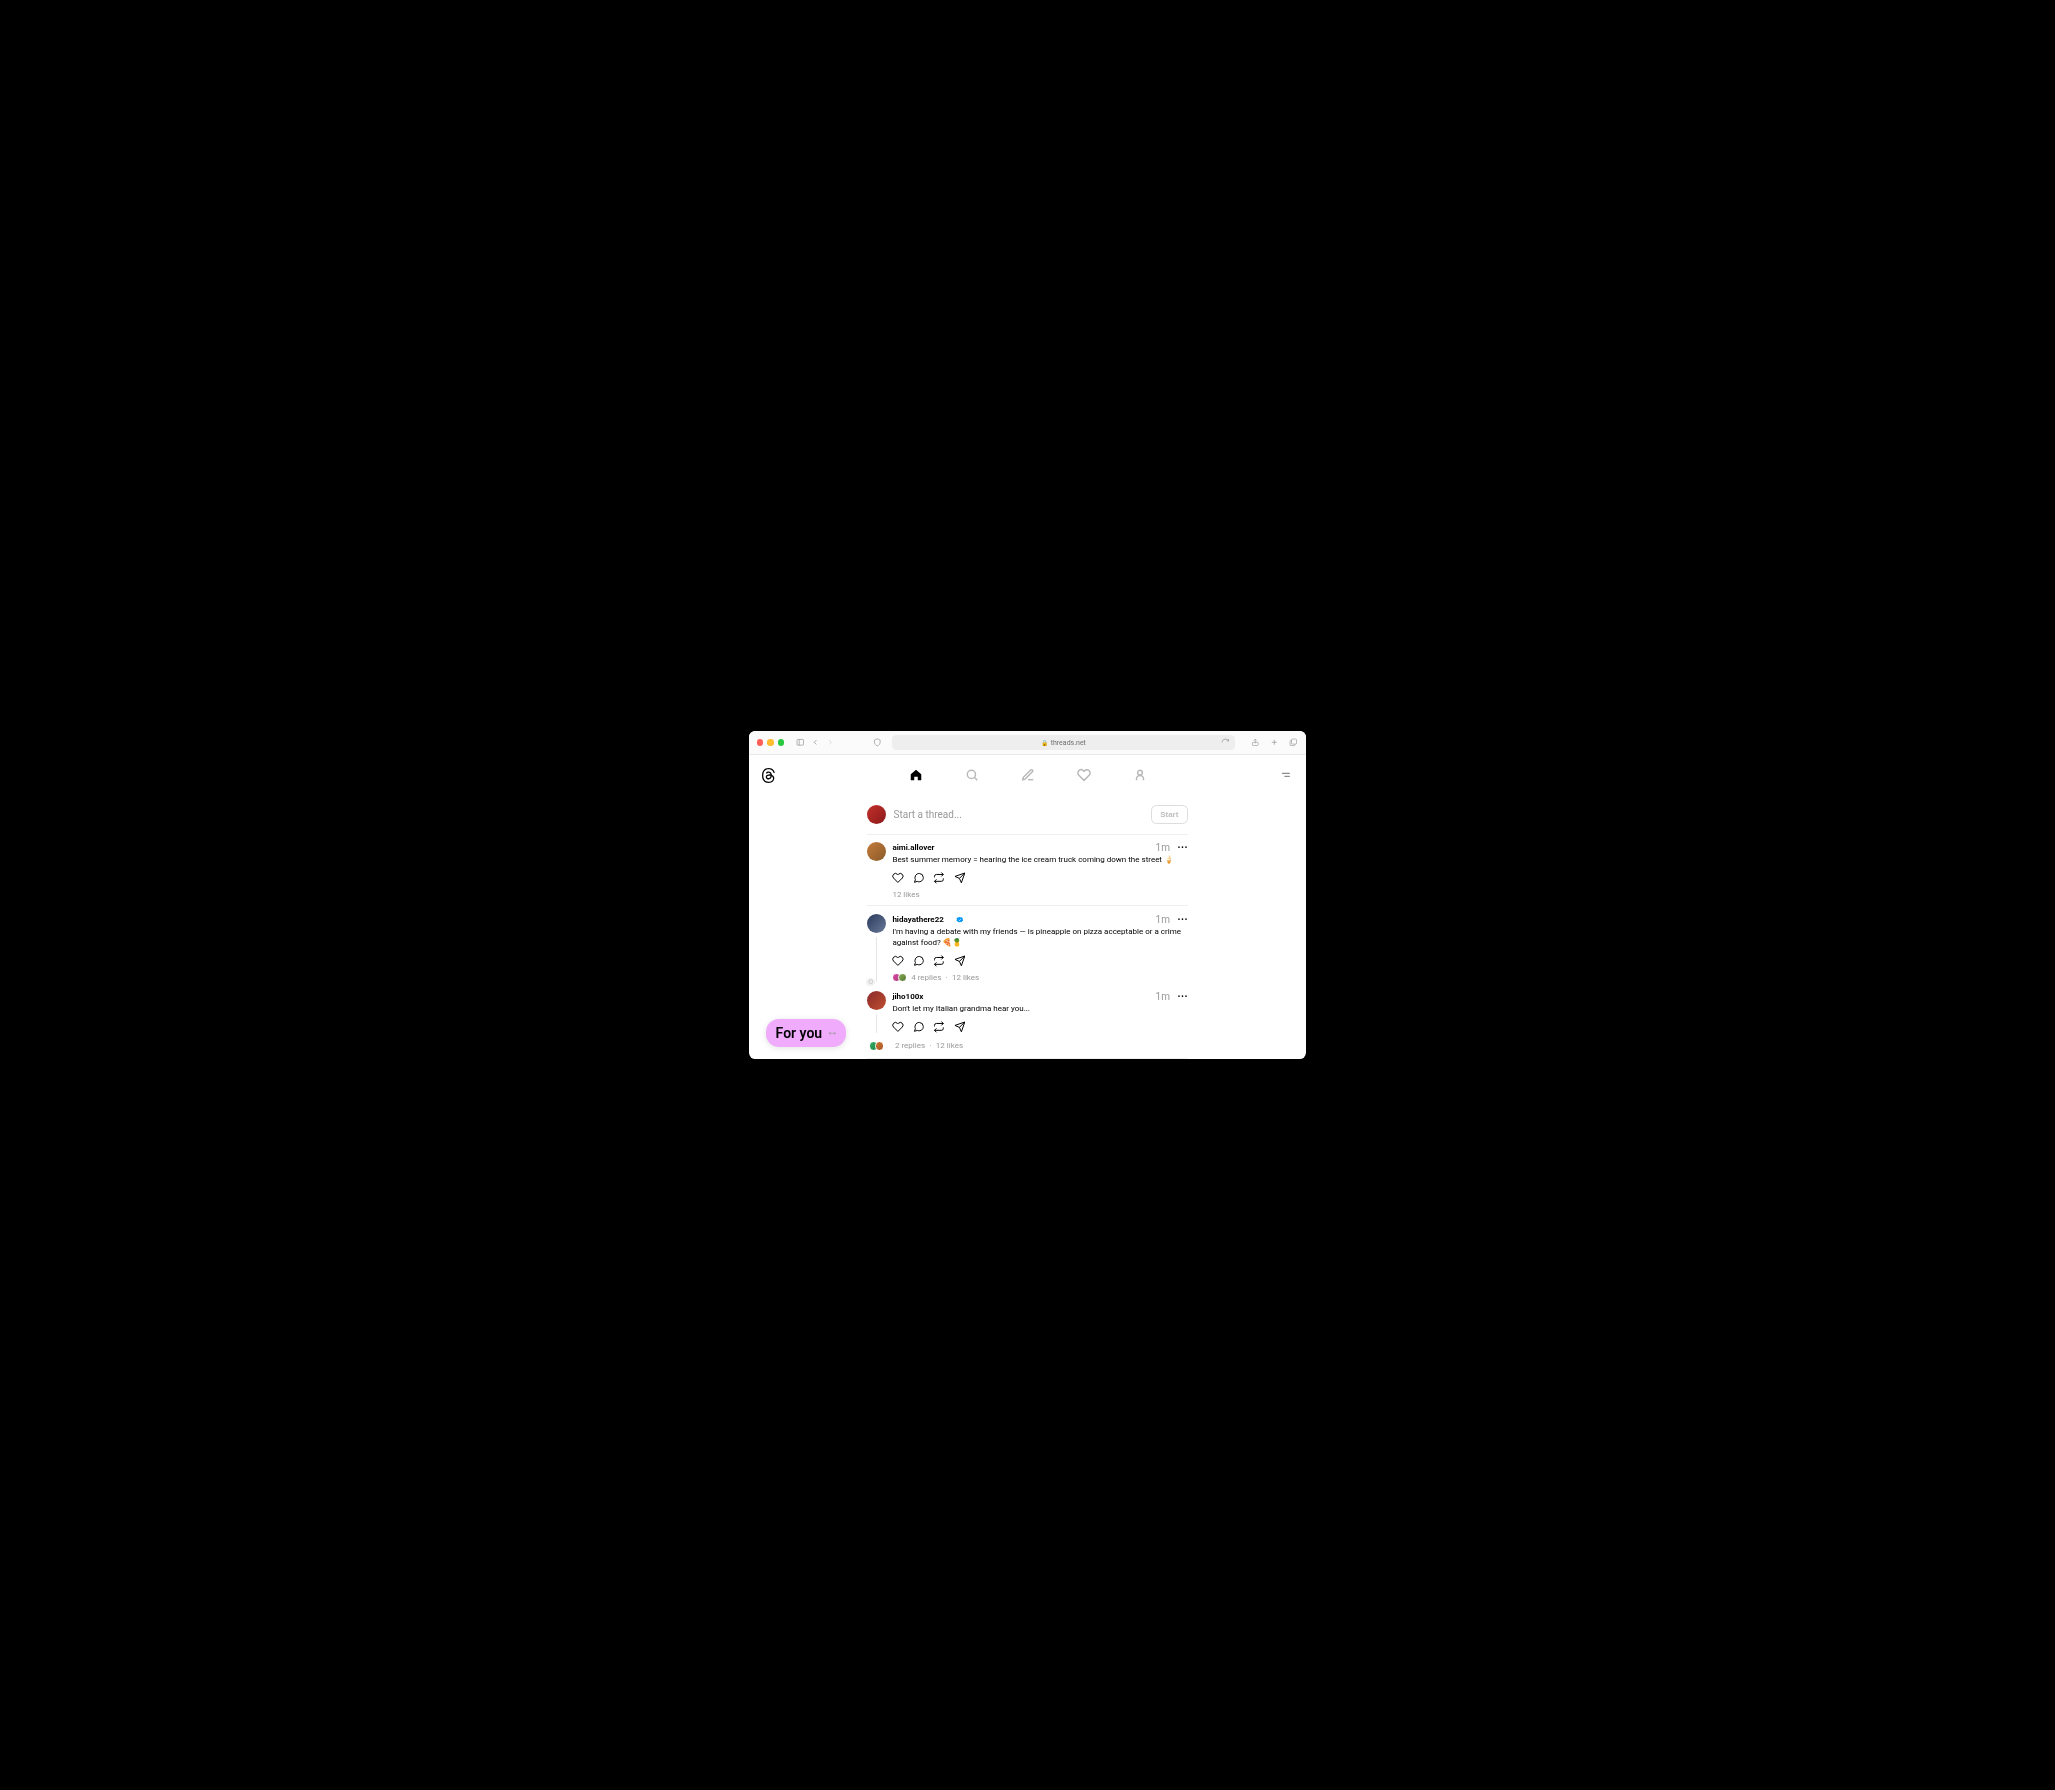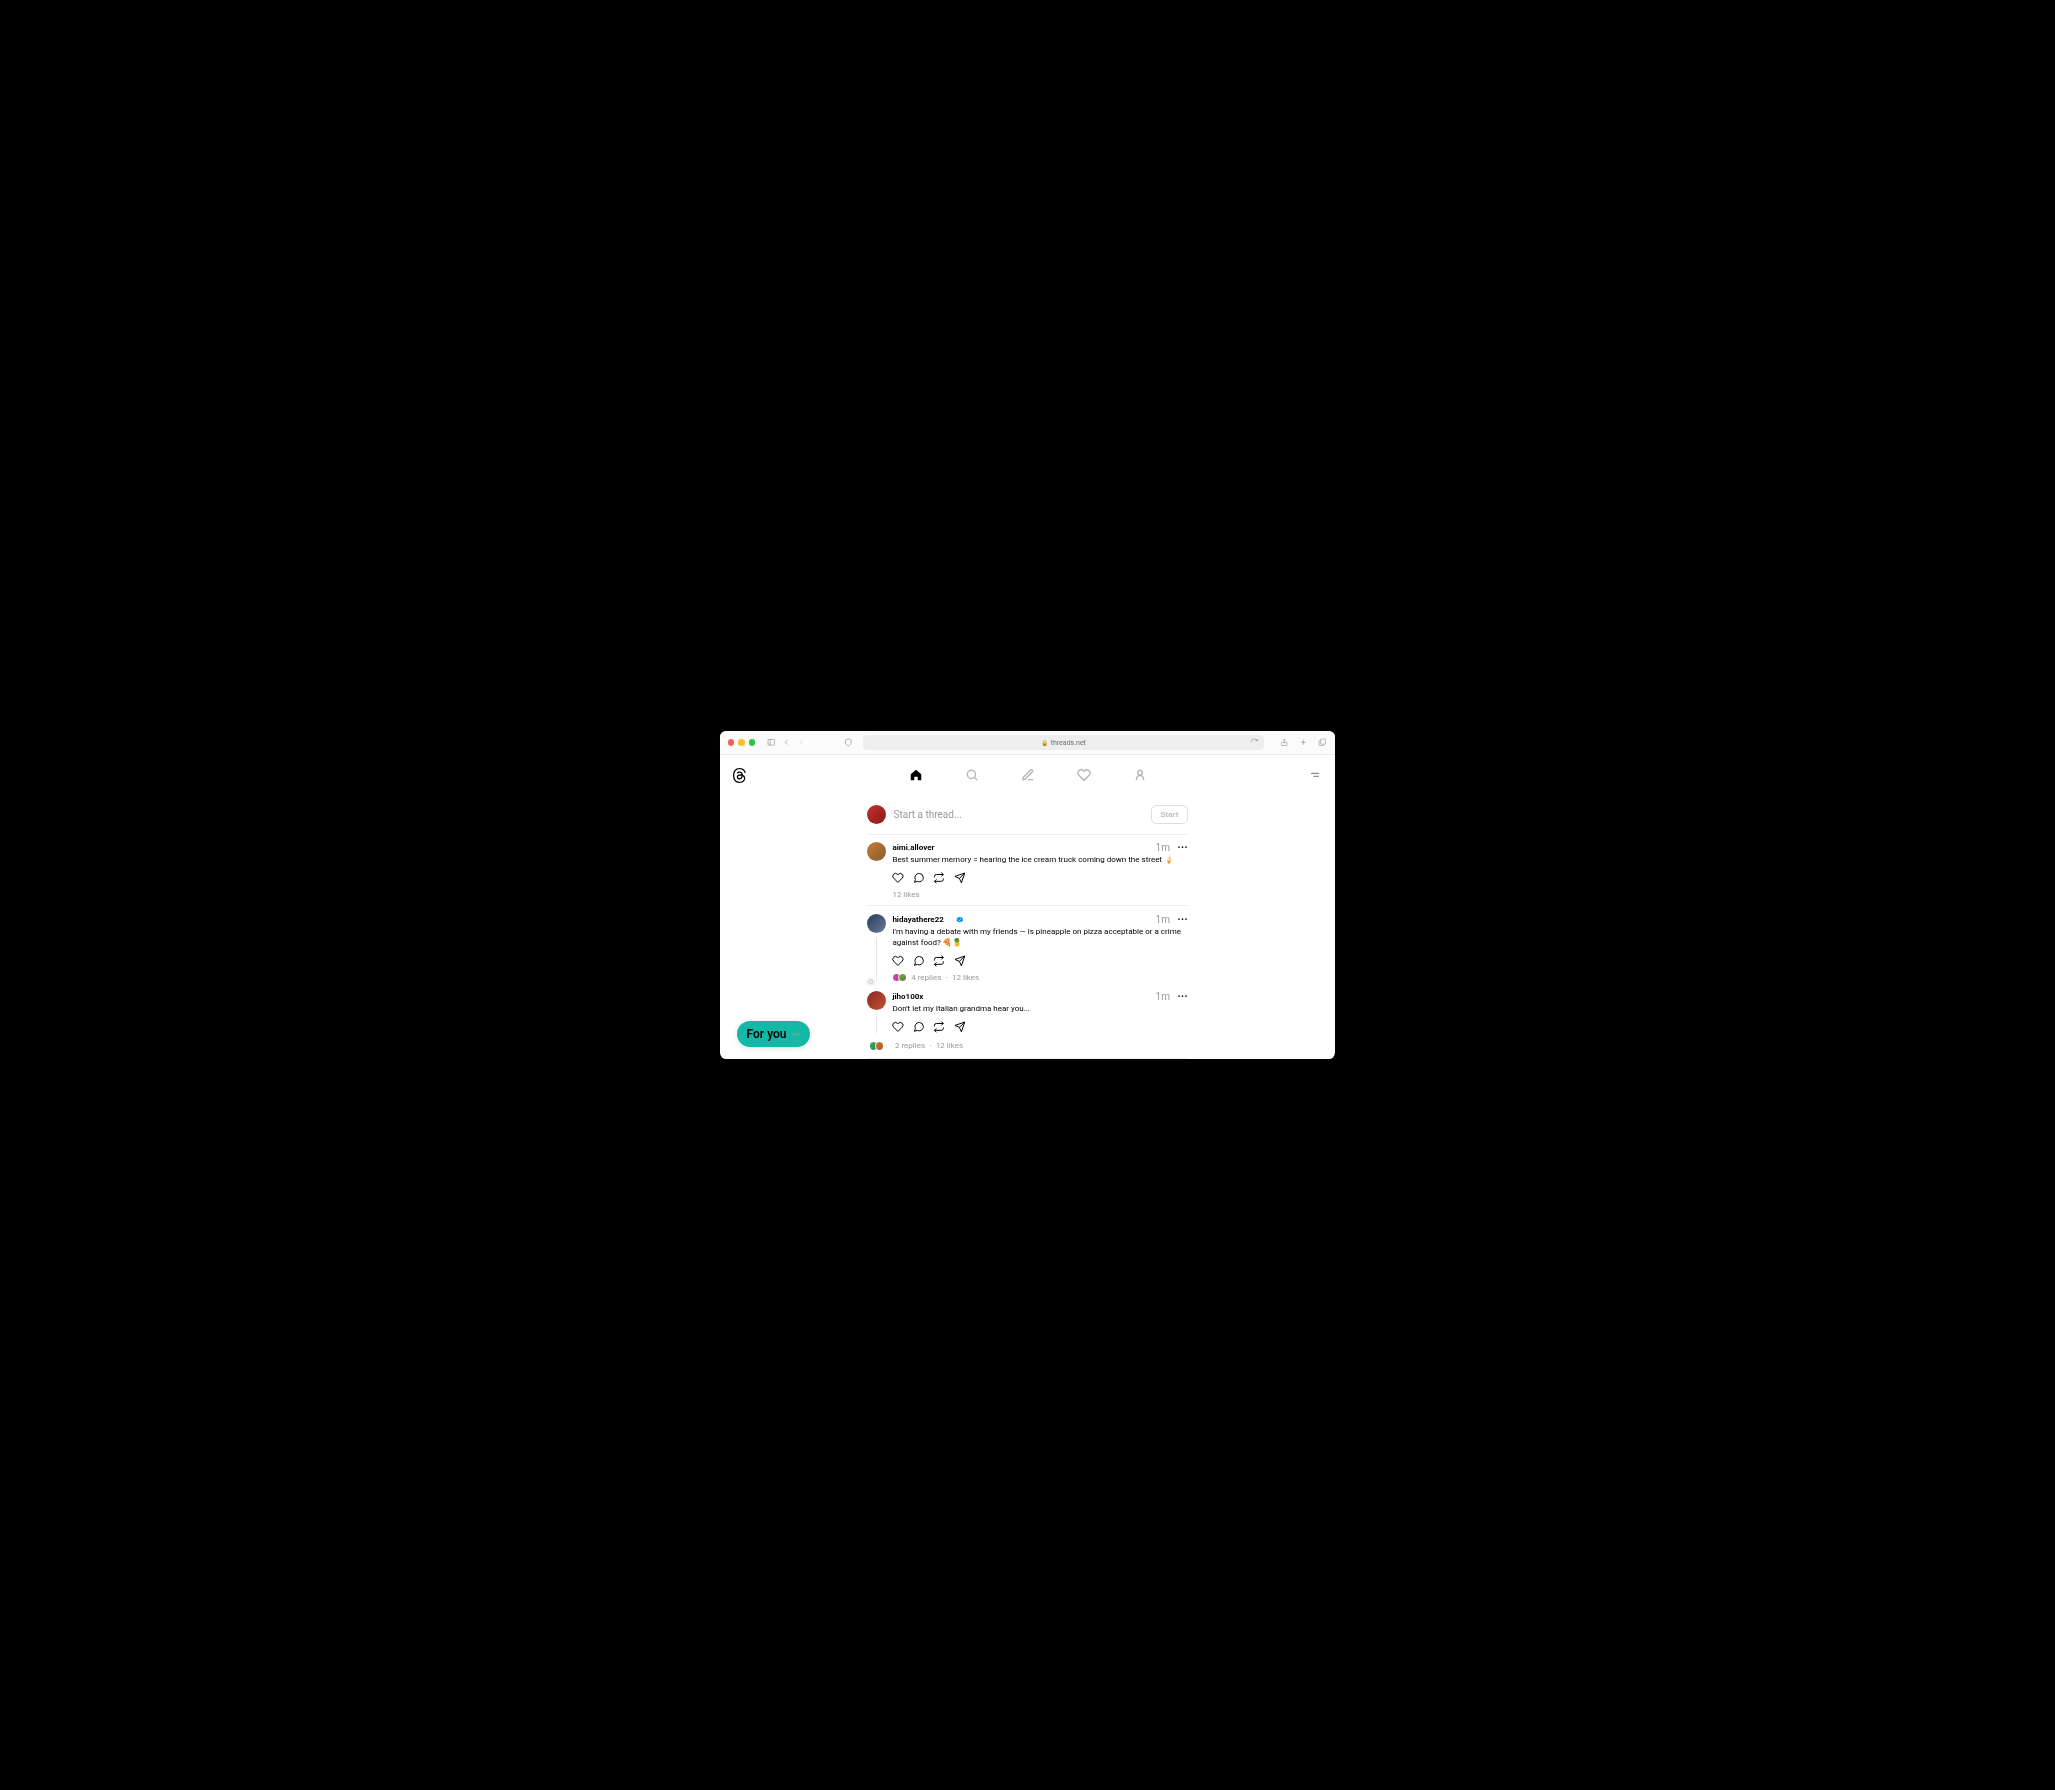--- a/index.html
+++ b/index.html
@@ -6,21 +6,21 @@
   body {
     background: #000;
     font-family: -apple-system, BlinkMacSystemFont, "Segoe UI", Roboto, Helvetica, Arial, sans-serif;
     display: flex;
     align-items: center;
     justify-content: center;
     min-height: 100vh;
     padding: 32px;
   }
   .outer {
-    width: 615px;
+    width: 557px;
     background: #000;
     border-radius: 13px;
   }
   .window {
     background: #fff;
     border-radius: 6.4px;
     overflow: hidden;
     box-shadow: 0 5.4px 21.4px rgba(0,0,0,.4);
     position: relative;
   }
@@ -115,25 +115,25 @@
   .mini-avs { display:flex; }
   .mini-av { width:8.6px; height:8.6px; border-radius:50%; border:1.1px solid #fff; margin-left:-2.7px; background-size:cover;}
   .mini-av:first-child{margin-left:0;}
   .thread-reply-cluster { display:flex; align-items:center; gap:9px; padding:2.1px 0 7.5px;}
   .cluster-avs { width:19px; display:flex; justify-content:center; }
   .cluster-av { width:9.6px; height:9.6px; border-radius:50%; border:1.1px solid #fff; margin-left:-3.7px; background-size:cover;}
   .cluster-av:first-child{margin-left:0;}
   
   .pill {
     position:absolute; left:17px; bottom:11.8px;
-    background:#14b8a6; border-radius:13px;
+    background:#f0abfc; border-radius:13px;
     box-shadow:0 1.1px 6.4px rgba(0,0,0,.12);
     padding:6.4px 9.6px;
     display:flex; align-items:center; gap:5.4px;
-    font-size:12px; font-weight:600; color:#000;
+    font-size:14px; font-weight:600; color:#000;
   }
   .pill svg { width:8.6px; height:8.6px; color:#999; }
   .nested-bubble {
     position:absolute; left:-1.6px; width:10.7px; height:10.7px;
     border:1.6px solid #fff; border-radius:50%;
     display:flex; align-items:center; justify-content:center;
     background:#f2f2f2;
   }
   .post-section { border-bottom:0.5px solid #efefef; }
 </style>

